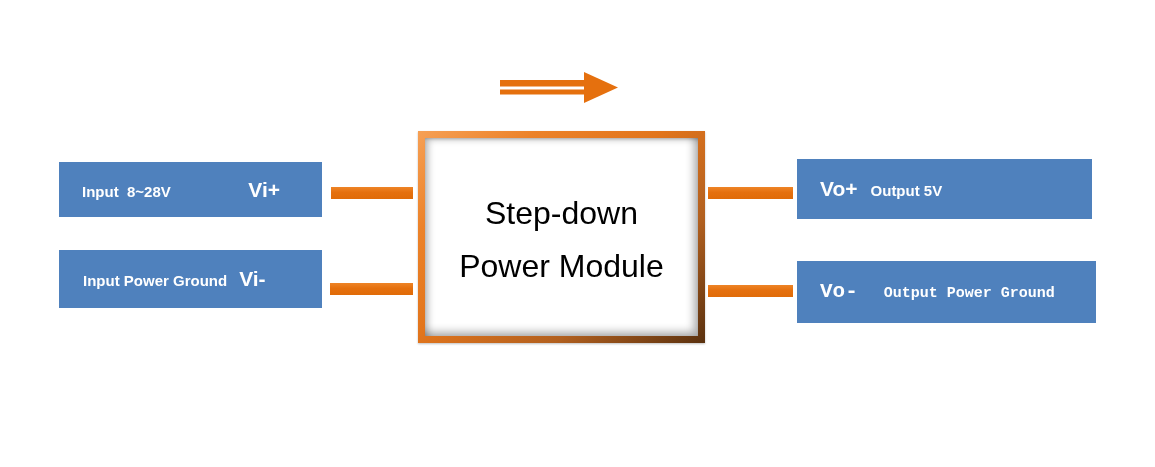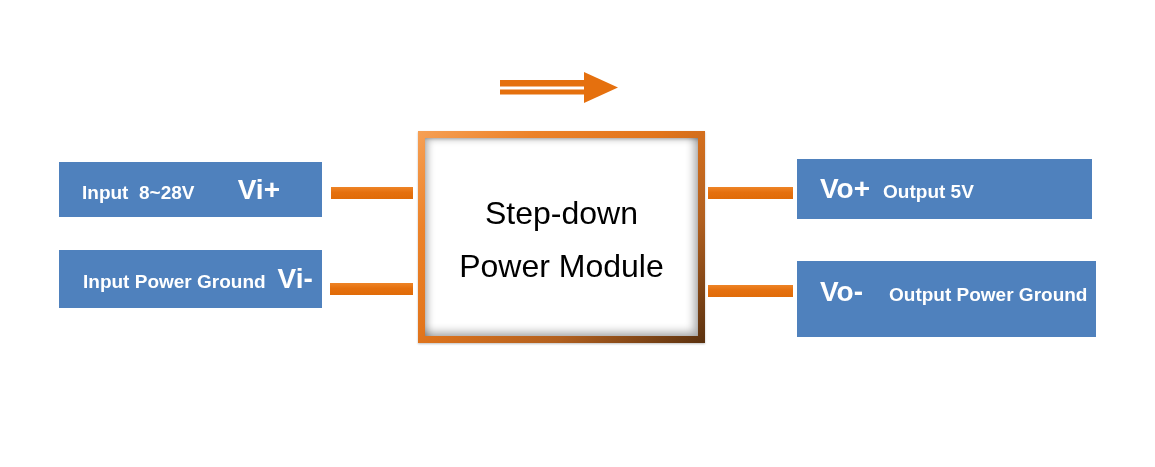--- a/index.html
+++ b/index.html
@@ -30,33 +30,33 @@
     font-size:32px; line-height:53px; color:#000000; text-align:center;
     letter-spacing:0px; font-weight:400;
   }
 
   
   .pin-box {
     position:absolute; background:#4f81bd; color:#ffffff;
     display:flex; align-items:baseline; box-sizing:border-box; font-weight:bold;
     overflow:hidden;
   }
-  .pin-box .small { font-size:19px; white-space:pre; }
-  .pin-box .big   { font-size:28px; }
+  .pin-box .small { font-size:15px; white-space:pre; }
+  .pin-box .big   { font-size:21px; }
 
   .box-vi-plus  { left:59px;  top:162px; width:263px; height:55px; line-height:55px; padding:0 42px 0 23px; }
   .box-vi-plus .big { margin-left:auto; }
 
   .box-vi-minus { left:59px;  top:250px; width:263px; height:58px; line-height:58px; padding:0 10px 0 24px; }
   .box-vi-minus .big { margin-left:12px; }
 
   .box-vo-plus  { left:797px; top:159px; width:295px; height:60px; line-height:60px; padding:0 9px 0 23px; }
   .box-vo-plus .small { margin-left:13px; }
 
-  .box-vo-minus { left:797px; top:261px; width:299px; height:76px; line-height:62px; padding:0 0 16px 23px; }
+  .box-vo-minus { left:797px; top:261px; width:299px; height:62px; line-height:62px; padding:0 0 16px 23px;font-family:Liberation Mono, monospace; }
   .box-vo-minus .small { margin-left:26px; }
 
   
   .connector {
     position:absolute; height:12px;
     background:linear-gradient(180deg,#ee8426 0%, #e5700e 45%, #e06b08 100%);
   }
   .conn-vi-plus  { left:331px; top:187px; width:82px; }
   .conn-vi-minus { left:330px; top:283px; width:83px; }
   .conn-vo-plus  { left:708px; top:187px; width:85px; }

